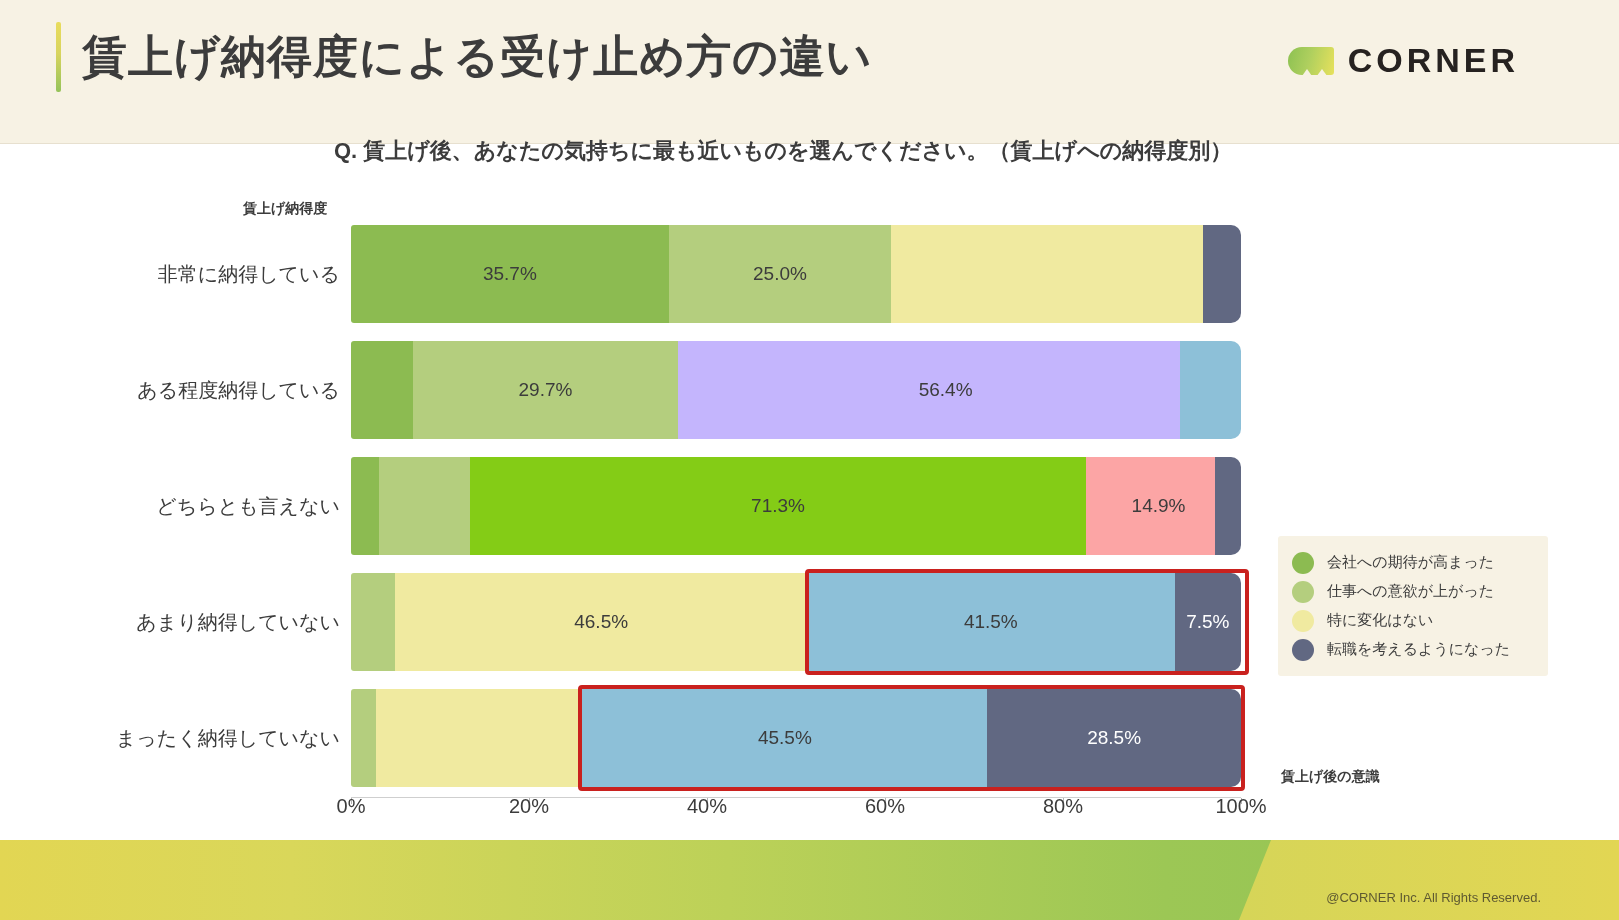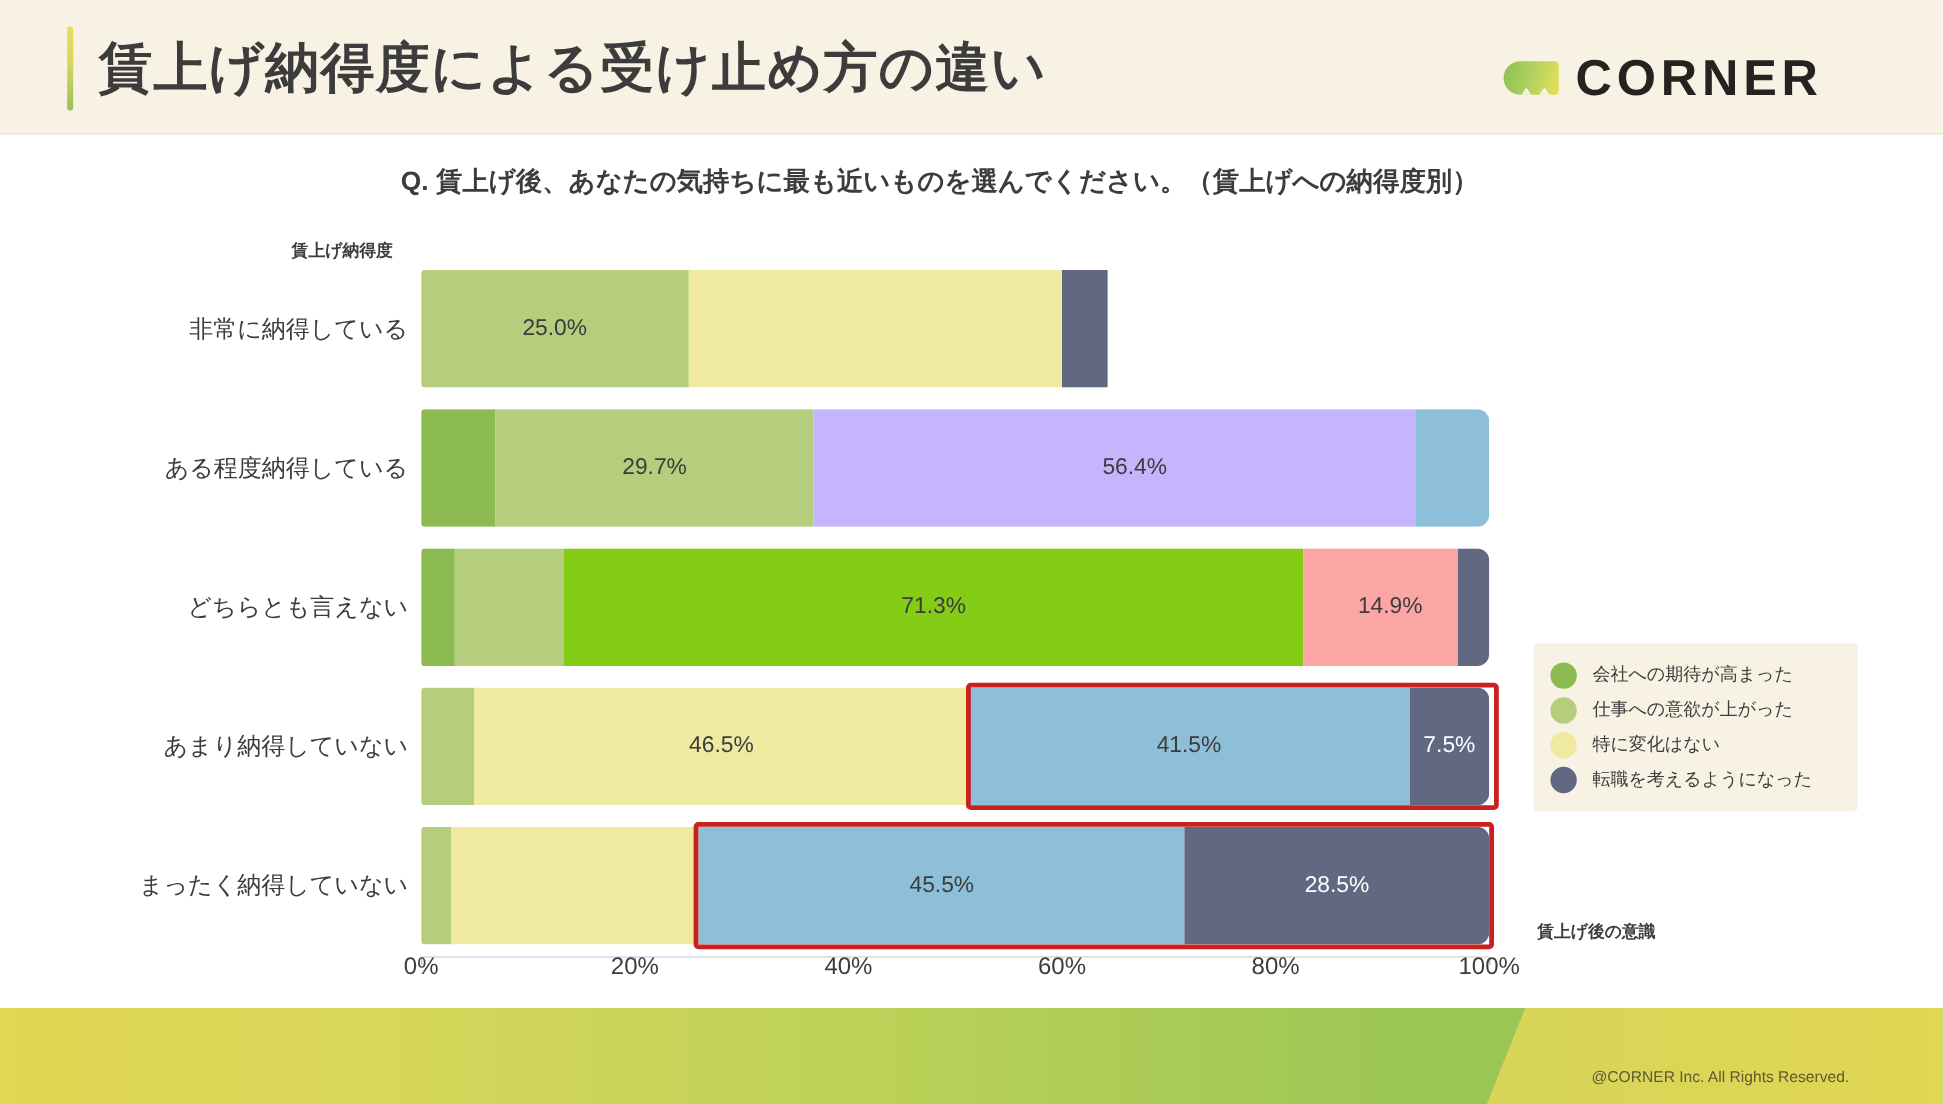--- a/index.html
+++ b/index.html
@@ -6,21 +6,21 @@
   body{
     width:1619px;height:920px;
     background:#ffffff;
     font-family:"Liberation Sans","DejaVu Sans",sans-serif;
     color:#3b3b3b;
     overflow:hidden;
     position:relative;
   }
   
   .header{
-    position:absolute;left:0;top:0;width:1619px;height:112px;
+    position:absolute;left:0;top:0;width:1619px;height:144px;
     background:#f7f2e4;
     border-bottom:1px solid #e7e0cf;
     box-sizing:border-box;
   }
   .title-accent{
     position:absolute;left:56px;top:22px;width:5px;height:70px;
     background:linear-gradient(to bottom,#e9dc5c 0%,#d8d45e 45%,#95c35a 100%);
     border-radius:2px;
   }
   .page-title{
@@ -41,21 +41,21 @@
     content:"";position:absolute;left:7px;bottom:-11px;
     width:0;height:0;border-left:12px solid transparent;border-right:12px solid transparent;
     border-bottom:17px solid #f7f2e4;
   }
   .brand-mark:after{
     content:"";position:absolute;left:23px;bottom:-9px;
     width:0;height:0;border-left:11px solid transparent;border-right:11px solid transparent;
     border-bottom:15px solid #f7f2e4;
   }
   .brand-name{
-    font-size:42px;font-weight:bold;letter-spacing:4px;color:#262220;
+    font-size:34px;font-weight:bold;letter-spacing:4px;color:#262220;
   }
   
   .question{
     position:absolute;left:334px;top:136px;
     font-size:22px;font-weight:bold;color:#3c3c3c;white-space:nowrap;
   }
   
   .chart{position:absolute;left:0;top:0;width:1619px;height:840px;}
   .yaxis-title{
     position:absolute;left:243px;top:200px;
@@ -132,20 +132,21 @@
   </div>
 </div>
 
 <div class="question">Q. 賃上げ後、あなたの気持ちに最も近いものを選んでください。（賃上げへの納得度別）</div>
 
 <div class="chart">
   <div class="yaxis-title">賃上げ納得度</div>
   <div class="legend-axis-title">賃上げ後の意識</div>
   <div class="plot" id="plot">
       <div class="bar" style="top: 0px;">
+        <div class="seg" style="width: 35.7%; background: rgb(140, 187, 81);">35.7%</div>
         <div class="seg" style="width: 25%; background: rgb(180, 206, 126);">25.0%</div>
         <div class="seg" style="width: 35%; background: rgb(240, 234, 160);"></div>
         <div class="seg dark" style="width: 4.3%; background: rgb(97, 104, 130);"></div>
       </div>
       <div class="bar" style="top: 116px;">
         <div class="seg" style="width: 7%; background: rgb(140, 187, 81);"></div>
         <div class="seg" style="width: 29.7%; background: rgb(180, 206, 126);">29.7%</div>
         <div class="seg" style="width: 56.4%; background: #c4b5fd; padding-left: 34px;">56.4%</div>
         <div class="seg" style="width: 6.9%; background: rgb(141, 192, 216);"></div>
       </div>

